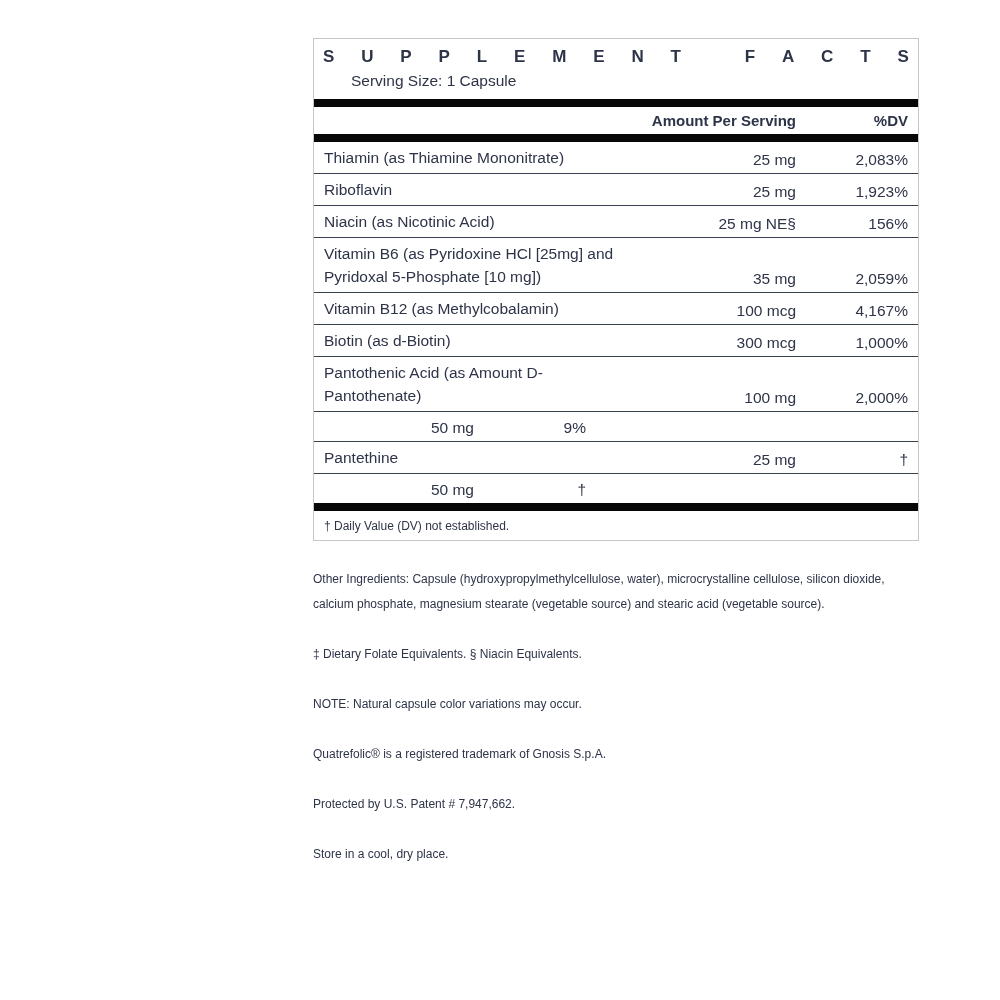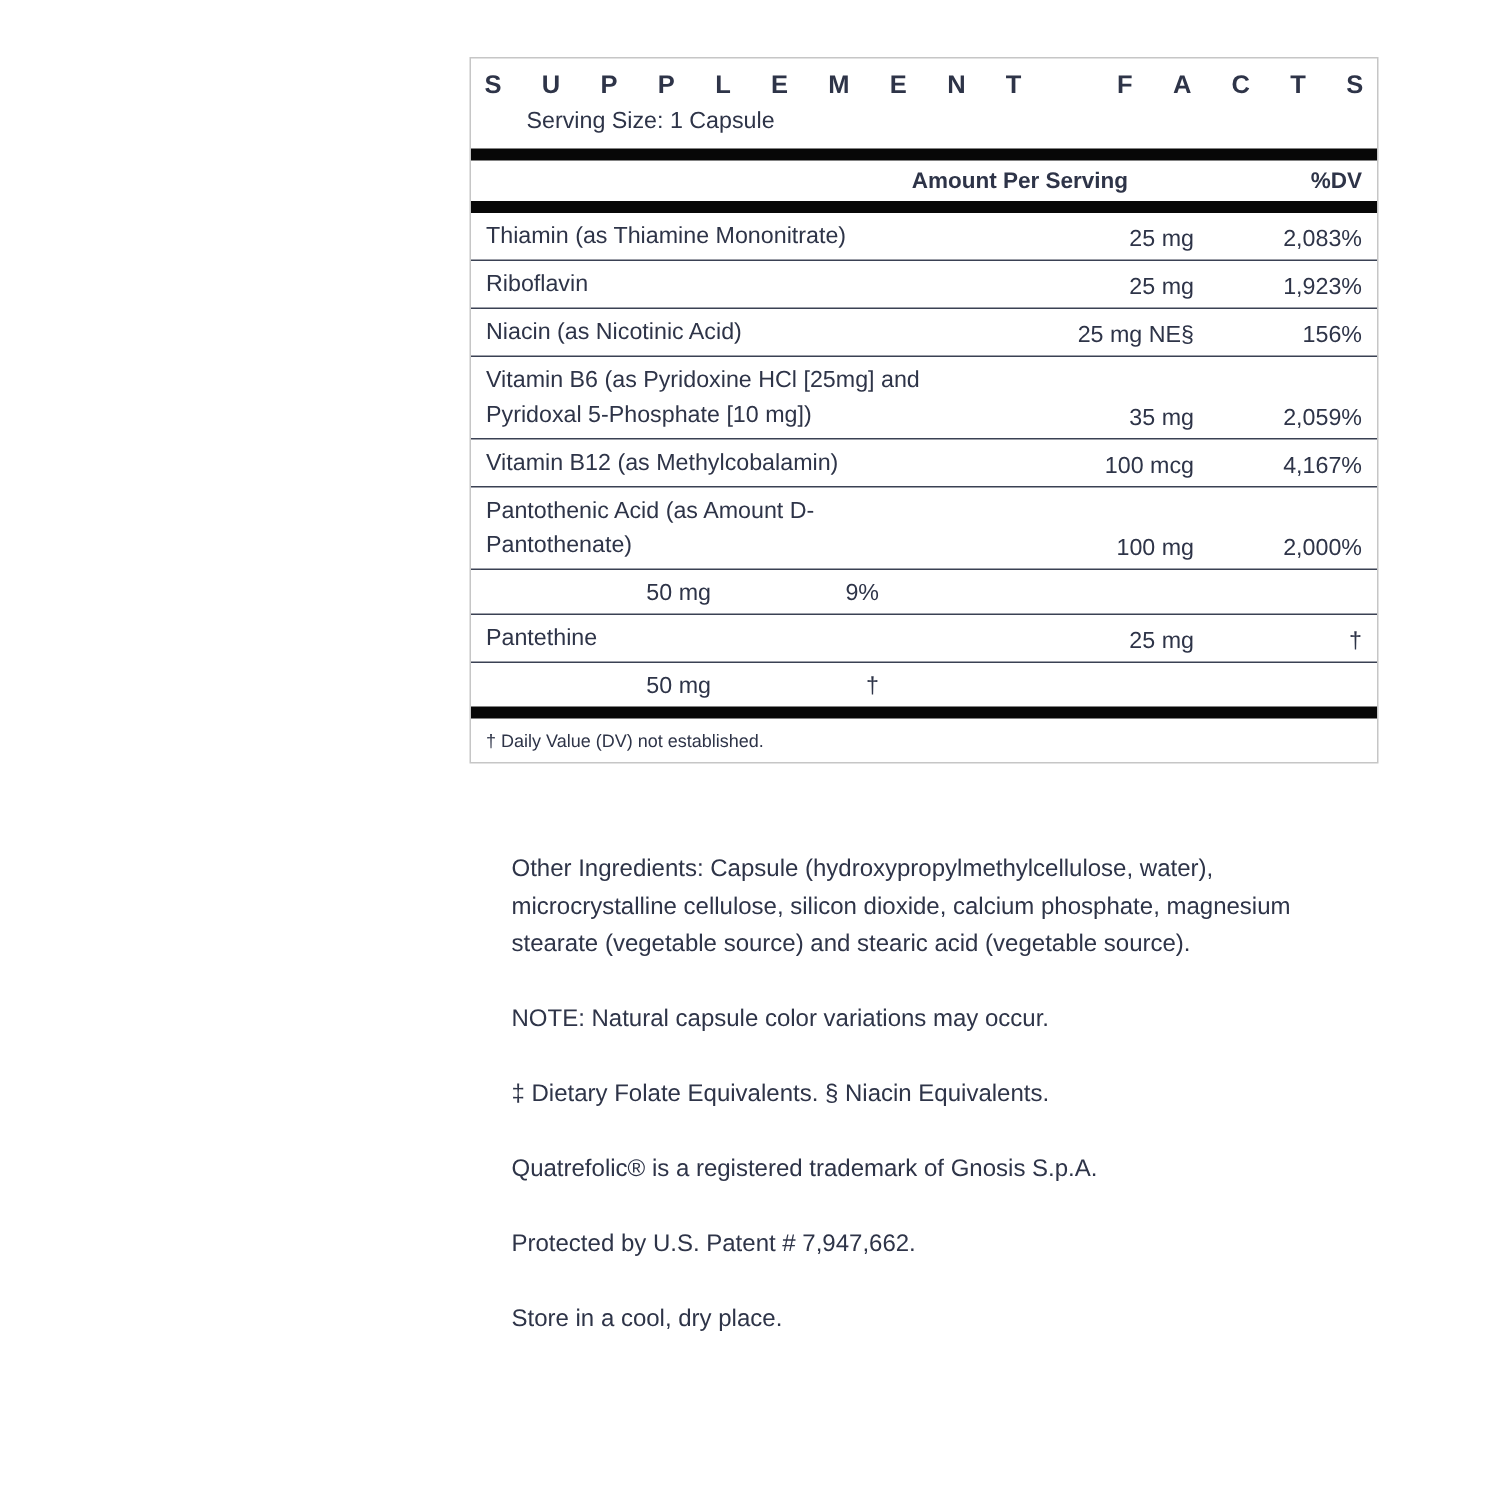--- a/index.html
+++ b/index.html
@@ -19,38 +19,38 @@
     display: flex; justify-content: space-between;
     font-weight: bold; font-size: 17px; letter-spacing: 0;
     line-height: 22px;
   }
   .panel-title .word-gap { width: 10px; }
   .serving-size { font-size: 15.5px; margin-top: 3px; line-height: 20px; margin-left: 28px; }
   .thick-bar { height: 8px; background: #070707; }
   .col-head {
     display: flex; align-items: center;
     min-height: 27px; padding: 3px 10px;
-    font-size: 15px; font-weight: bold; gap: 44px;
+    font-size: 15px; font-weight: bold;
   }
   .rows .row {
     display: flex; align-items: flex-end;
     min-height: 30px; padding: 4px 10px;
     font-size: 15.5px;
   }
   .rows .row + .row { border-top: 1.5px solid #3a4153; }
   .cell-name { flex: 1; line-height: 23px; padding-right: 8px; }
   .cell-amt  { width: 150px; text-align: right; white-space: nowrap; }
   .cell-dv   { width: 112px; text-align: right; white-space: nowrap; }
   .panel-footnote {
     display: flex; align-items: center;
     min-height: 29px; padding: 4px 10px; font-size: 12px;
   }
   .notes {
     position: absolute; left: 313px; top: 567px; width: 580px;
-    font-size: 16px; line-height: 25px; margin-left: 28px;
+    font-size: 12px; line-height: 25px;
   }
   .notes p { margin: 0 0 25px 0; }
 </style>
 </head>
 <body>
 
 <div class="panel">
   <div class="panel-head">
     <div class="panel-title">
         <span>S</span>
@@ -103,20 +103,25 @@
       <div class="cell-name">Vitamin B6 (as Pyridoxine HCl [25mg] and Pyridoxal 5-Phosphate [10 mg])</div>
       <div class="cell-amt">35 mg</div>
       <div class="cell-dv">2,059%</div>
     </div>
     <div class="row">
       <div class="cell-name">Vitamin B12 (as Methylcobalamin)</div>
       <div class="cell-amt">100 mcg</div>
       <div class="cell-dv">4,167%</div>
     </div>
     <div class="row">
+      <div class="cell-name">Biotin (as d-Biotin)</div>
+      <div class="cell-amt">300 mcg</div>
+      <div class="cell-dv">1,000%</div>
+    </div>
+    <div class="row">
       <div class="cell-name">Pantothenic Acid (as Amount D-Pantothenate)</div>
       <div class="cell-amt">100 mg</div>
       <div class="cell-dv">2,000%</div>
     </div>
     <div class="row">
       <div class="cell-amt">50 mg</div>
       <div class="cell-dv">9%</div>
     </div>
     <div class="row">
       <div class="cell-name">Pantethine</div>
@@ -129,18 +134,18 @@
     </div>
   </div>
 
   <div class="thick-bar"></div>
 
   <div class="panel-footnote">† Daily Value (DV) not established.</div>
 </div>
 
 <div class="notes">
   <p>Other Ingredients: Capsule (hydroxypropylmethylcellulose, water), microcrystalline cellulose, silicon dioxide, calcium phosphate, magnesium stearate (vegetable source) and stearic acid (vegetable source).</p>
+  <p>‡ Dietary Folate Equivalents. § Niacin Equivalents.</p>
   <p>NOTE: Natural capsule color variations may occur.</p>
-  <p>‡ Dietary Folate Equivalents. § Niacin Equivalents.</p>
   <p>Quatrefolic® is a registered trademark of Gnosis S.p.A.</p>
   <p>Protected by U.S. Patent # 7,947,662.</p>
   <p>Store in a cool, dry place.</p>
 </div>
 
 </body></html>

